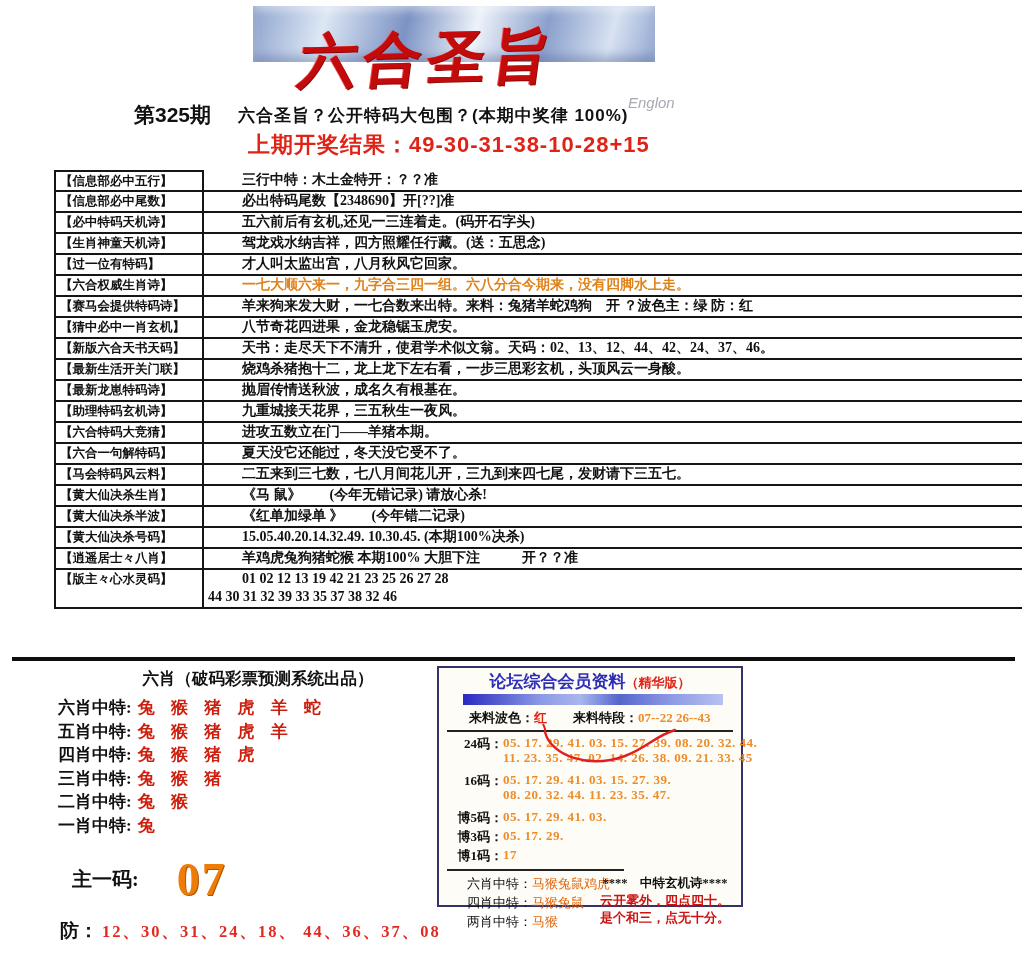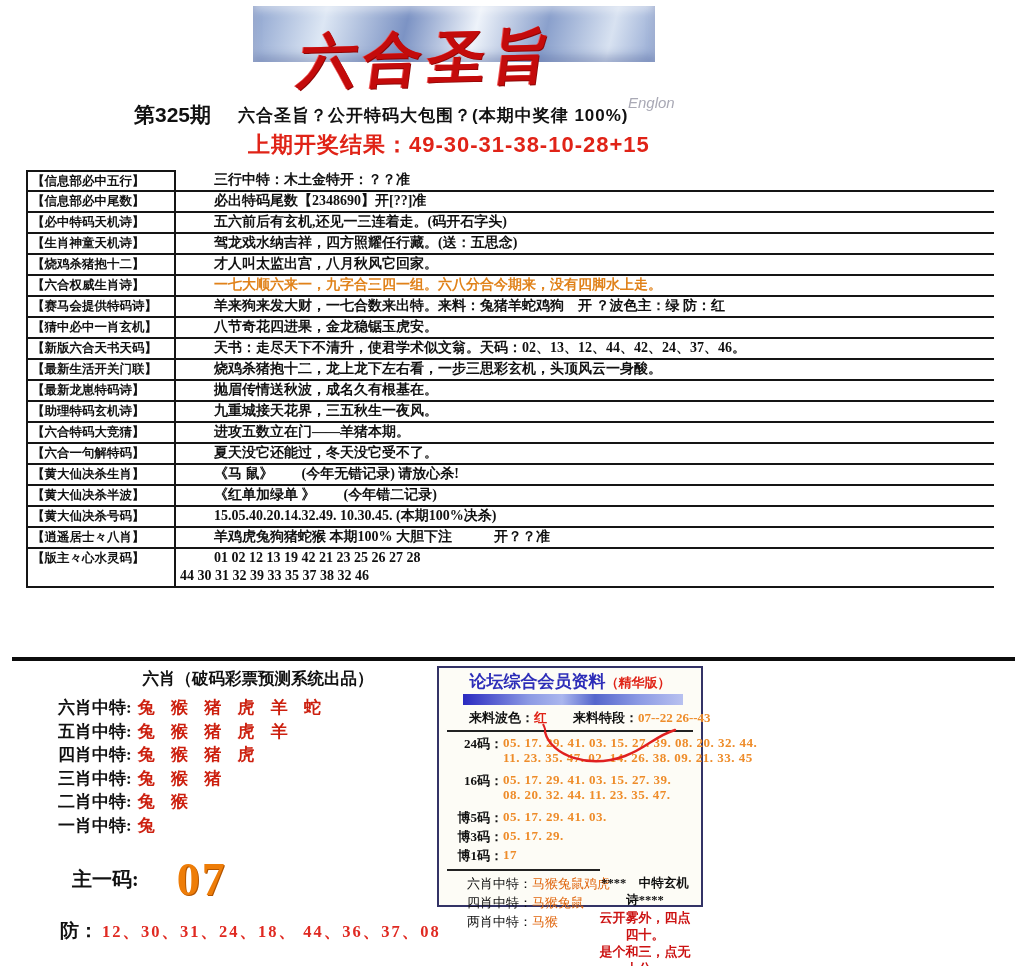--- a/index.html
+++ b/index.html
@@ -16,21 +16,21 @@
     box-shadow:inset 0 -6px 10px rgba(60,80,140,.35), inset 0 4px 8px rgba(255,255,255,.5);}
   .brand{position:absolute;left:300px;top:18px;width:420px;font-family:"DejaVu Serif","Liberation Serif",serif;
     font-size:58px;font-weight:700;color:#c40b0b;transform:skewX(-9deg) rotate(-1.5deg);
     letter-spacing:6px;text-shadow:1px 1px 0 #8d0606, -1px 0 0 #e55; white-space:nowrap;}
   .englon{position:absolute;left:628px;top:50px;font-size:15px;color:#a9a9b5;font-style:italic;margin-top:44px;}
   .issue{position:absolute;left:134px;top:101px;font-size:21px;font-weight:700;}
   .slogan{position:absolute;left:238px;top:104px;font-size:17px;font-weight:700;letter-spacing:1px;}
   .result-line{position:absolute;left:248px;top:130px;font-size:22px;font-weight:700;color:var(--red);letter-spacing:1px;}
 
   
-  table.pred{position:absolute;left:26px;top:170px;width:968px;border-collapse:collapse;}
+  table.pred{position:absolute;left:54px;top:170px;width:968px;border-collapse:collapse;}
   table.pred td{vertical-align:top;}
   td.lab{width:148px;border:2px solid #151515;font-size:12.5px;font-weight:700;
     padding:1px 2px 0 4px;white-space:nowrap;font-family:"Liberation Serif","DejaVu Serif",serif;}
   td.con{border-bottom:2px solid #151515;font-size:14px;font-weight:700;
     font-family:"Liberation Serif","DejaVu Serif",serif;padding:0 0 1px 0;}
   td.con .cline{padding-left:38px;line-height:18px;min-height:18px;white-space:nowrap;}
   tr.short td{height:20px;}
   td.con.orange{color:var(--orange);}
   tr.hang td.con .cline.noind{padding-left:4px;}
 
@@ -43,21 +43,21 @@
   .six-row .zv{color:var(--crimson);letter-spacing:6px;margin-left:6px;}
   .main-code{margin:16px 0 12px 14px;}
   .main-code .mcl{font-size:20px;font-weight:700;vertical-align:middle;}
   .main-code .mcv{font-size:46px;font-weight:700;color:#ee7d08;margin-left:34px;vertical-align:middle;
     text-shadow:1px 1px 0 #b35500;letter-spacing:2px;}
   .guard{margin:8px 0 0 2px;white-space:nowrap;}
   .guard .gl{font-size:19px;font-weight:700;}
   .guard .gv{font-size:16.5px;font-weight:700;color:#e02a22;letter-spacing:2px;}
 
   
-  .member{position:absolute;left:437px;top:666px;width:266px;height:241px;border:2px solid #333366;
+  .member{position:absolute;left:437px;top:666px;width:306px;height:241px;border:2px solid #333366;
     background:#fdfcf6;font-family:"Liberation Serif","DejaVu Serif",serif;padding:2px 8px 0 8px;}
   .m-title{text-align:center;font-size:17px;font-weight:700;color:var(--blue);white-space:nowrap;}
   .m-title .tag{color:#e02317;font-size:13px;}
   .m-bar{height:11px;margin:1px 10px 3px 16px;
     background:linear-gradient(90deg,#2a2ac0 0%,#8c9ae4 30%,#aab6ee 45%,#5566cc 60%,#8c9ae4 80%,#b8c1f0 100%);}
   .m-meta{display:flex;font-size:13px;font-weight:700;border-bottom:2px solid #222;
     padding:1px 0 3px 22px;gap:26px;white-space:nowrap;}
   .m-meta .red{color:#e02317;}
   .m-meta .num{color:var(--num-orange);}
   .m-codes{padding-top:3px;}
@@ -108,21 +108,21 @@
             <div class="cline">五六前后有玄机,还见一三连着走。(码开石字头)</div>
           </td>
         </tr>
         <tr class="short">
           <td class="lab">【生肖神童天机诗】</td>
           <td class="con">
             <div class="cline">驾龙戏水纳吉祥，四方照耀任行藏。(送：五思念)</div>
           </td>
         </tr>
         <tr class="short">
-          <td class="lab">【烧鸡杀猪抱十二】</td>
+          <td class="lab">【过一位有特码】</td>
           <td class="con">
             <div class="cline">才人叫太监出宫，八月秋风它回家。</div>
           </td>
         </tr>
         <tr class="short">
           <td class="lab">【六合权威生肖诗】</td>
           <td class="con orange">
             <div class="cline">一七大顺六来一，九字合三四一组。六八分合今期来，没有四脚水上走。</div>
           </td>
         </tr>
@@ -165,20 +165,26 @@
         <tr class="short">
           <td class="lab">【六合特码大竞猜】</td>
           <td class="con">
             <div class="cline">进攻五数立在门——羊猪本期。</div>
           </td>
         </tr>
         <tr class="short">
           <td class="lab">【六合一句解特码】</td>
           <td class="con">
             <div class="cline">夏天没它还能过，冬天没它受不了。</div>
+          </td>
+        </tr>
+        <tr class="short">
+          <td class="lab">【马会特码风云料】</td>
+          <td class="con">
+            <div class="cline">二五来到三七数，七八月间花儿开，三九到来四七尾，发财请下三五七。</div>
           </td>
         </tr>
         <tr class="short">
           <td class="lab">【黄大仙决杀生肖】</td>
           <td class="con">
             <div class="cline">《马 鼠》　　(今年无错记录) 请放心杀!</div>
           </td>
         </tr>
         <tr class="short">
           <td class="lab">【黄大仙决杀半波】</td>

